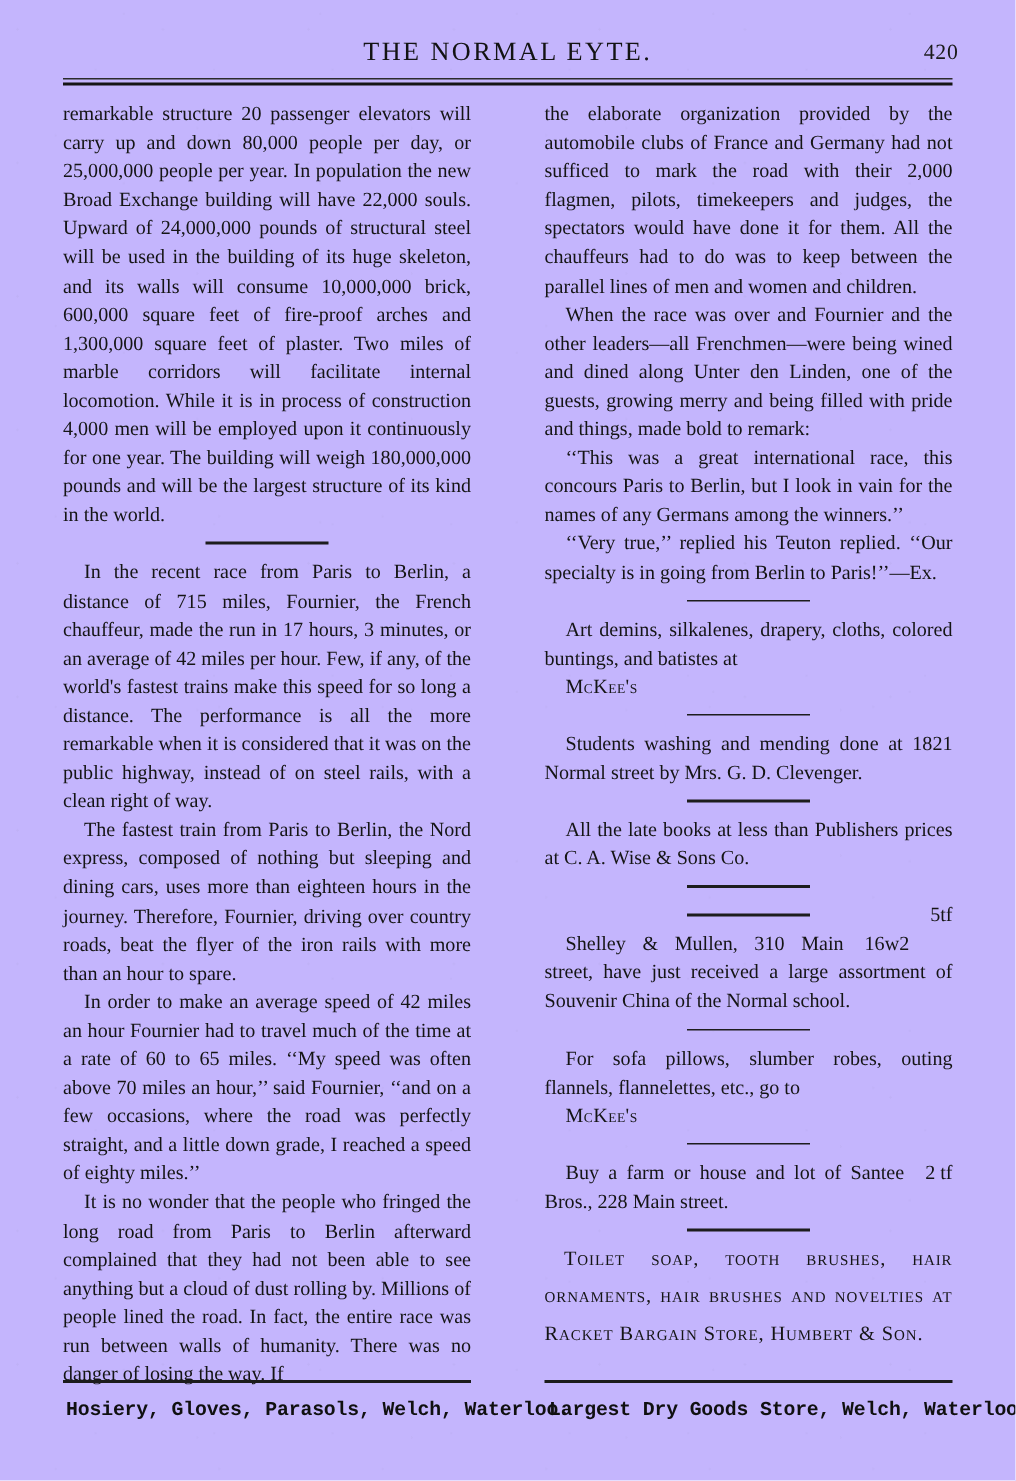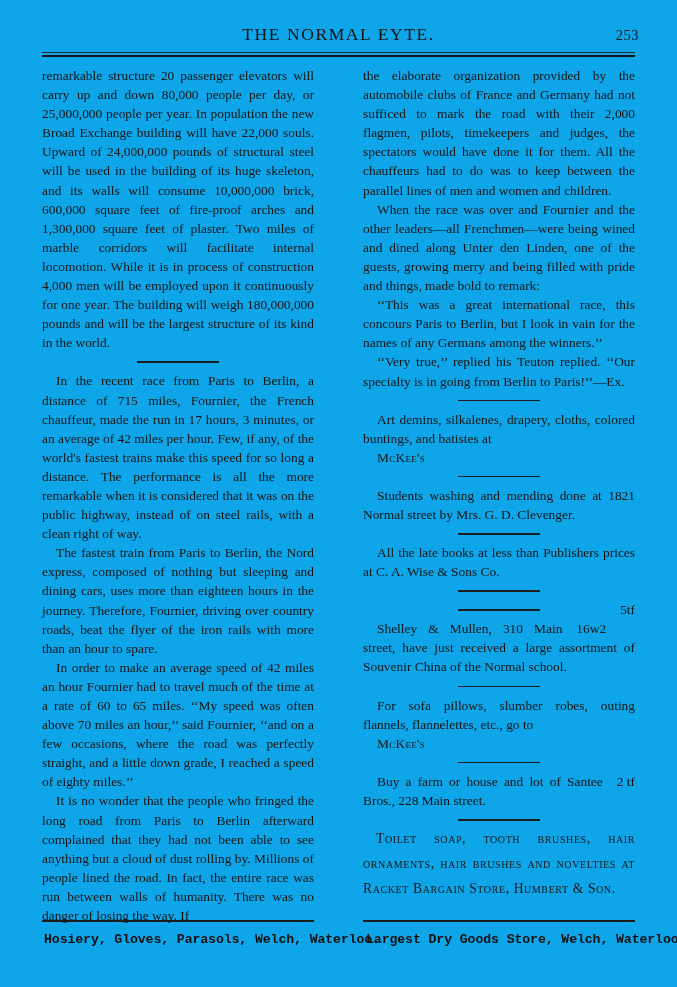--- a/index.html
+++ b/index.html
@@ -5,21 +5,21 @@
   html, body {
     margin: 0;
     padding: 0;
     background: #ffffff;
   }
   .page {
     position: relative;
     width: 677px;
     height: 987px;
     margin: 0 auto;
-    background: #0ea5e9;
+    background: #c4b5fd;
     overflow: hidden;
     font-family: "Liberation Serif", "DejaVu Serif", serif;
     color: #141414;
   }
 
   
   .masthead {
     position: absolute;
     left: 42px;
     top: 24px;
@@ -196,21 +196,21 @@
     background-size: 97px 89px, 131px 113px, 79px 101px, 109px 127px, 143px 97px;
   }
 </style>
 </head>
 <body>
 
 <div class="page">
 
   <div class="masthead">
     <div class="masthead-title">THE NORMAL EYTE.</div>
-    <div class="page-number">253</div>
+    <div class="page-number">420</div>
   </div>
 
   <div class="header-rule">
     <div class="thin"></div>
     <div class="gap"></div>
     <div class="thick"></div>
   </div>
 
   <div class="columns">
 

